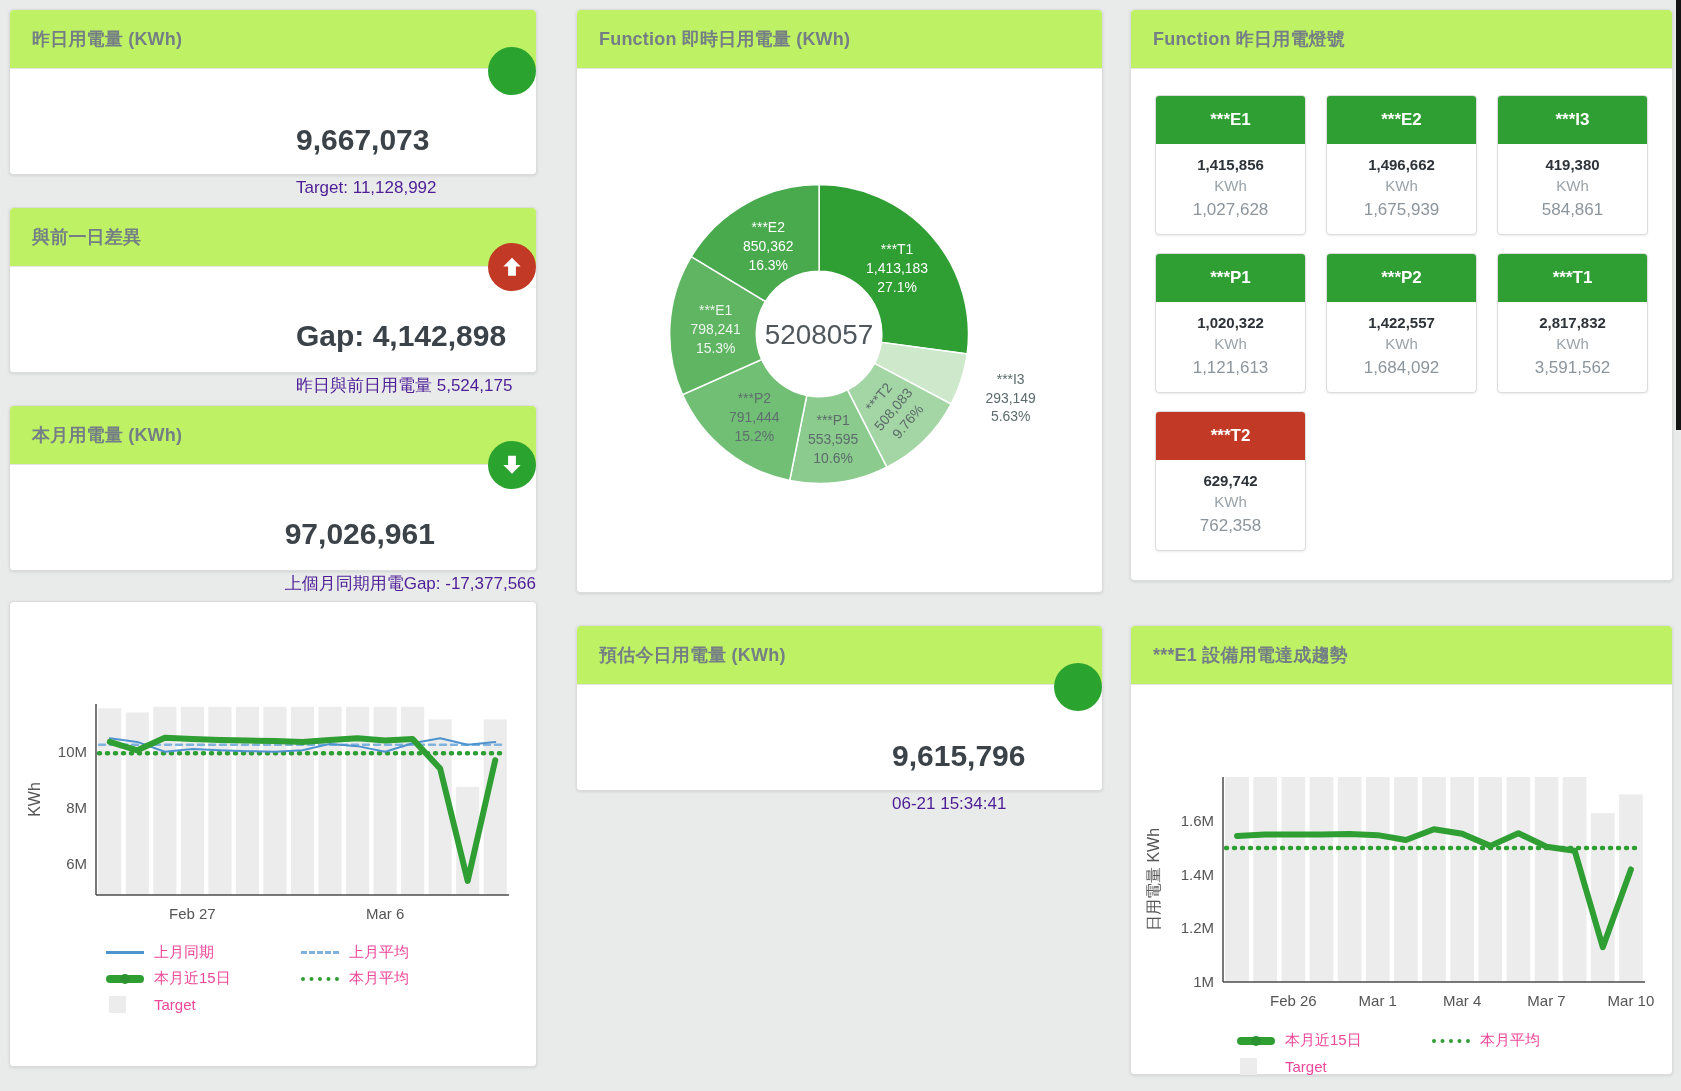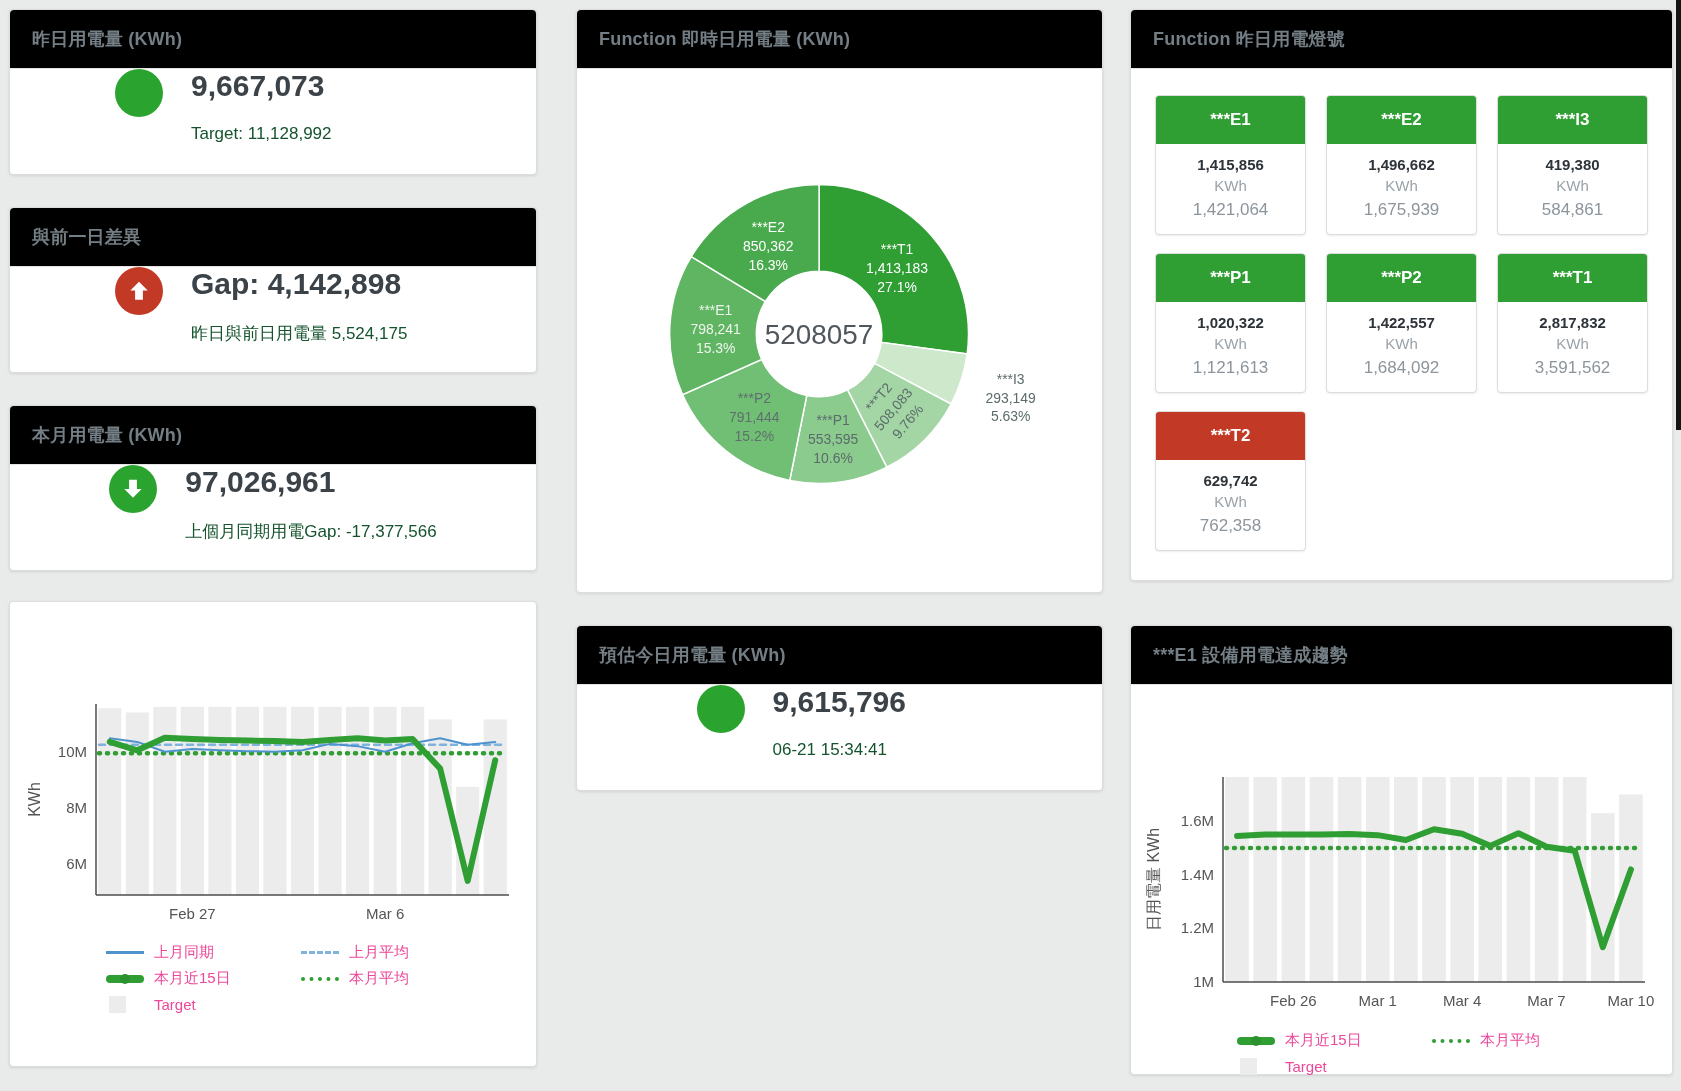--- a/index.html
+++ b/index.html
@@ -8,34 +8,34 @@
     background:#e9eaea;
     font-family:"Liberation Sans","DejaVu Sans",sans-serif;
     -webkit-font-smoothing:antialiased;
   }
   .card{
     position:absolute;background:#fff;border:1px solid #dcdcdc;border-radius:4px;
     box-shadow:0 1px 3px rgba(0,0,0,.10);box-sizing:border-box;
   }
   .card-header{
     height:58px;display:flex;align-items:center;padding:0 22px;
-    background:#000000;border-bottom:1px solid #e4e4e4;
+    background:#bef264;border-bottom:1px solid #e4e4e4;
     border-radius:4px 4px 0 0;
     font-size:18px;font-weight:bold;color:#747e85;letter-spacing:.2px;
     white-space:nowrap;overflow:hidden;
   }
   .card-body{height:calc(100% - 58px);position:relative;box-sizing:border-box;}
 
   
-  .kpi-row{height:100%;display:flex;align-items:flex-start;justify-content:center;gap:28px;}
+  .kpi-row{height:100%;display:flex;align-items:flex-end;justify-content:center;gap:28px;flex-direction:column;}
   .kpi-ico{width:48px;height:48px;border-radius:50%;flex:0 0 auto;
     display:flex;align-items:center;justify-content:center;}
   .kpi-text{display:flex;flex-direction:column;min-width:240px;}
   .kpi-value{font-size:30px;font-weight:bold;color:#3b4248;line-height:34px;}
-  .kpi-sub{font-size:17px;color:#14532d;margin-top:21px;}
+  .kpi-sub{font-size:17px;color:#4c1d95;margin-top:21px;}
 
   
   .tiles{padding:26px 24px;display:grid;grid-template-columns:repeat(3,1fr);gap:18px 20px;align-content:start;}
   .tile{background:#fff;border:1px solid #ddd;border-radius:4px;box-shadow:0 1px 2px rgba(0,0,0,.08);
     overflow:hidden;text-align:center;}
   .tile-head{height:48px;display:flex;align-items:center;justify-content:center;
     color:#fff;font-size:17px;font-weight:bold;}
   .tile-value{font-size:15px;font-weight:bold;color:#2d3338;margin-top:12px;}
   .tile-unit{font-size:15px;color:#9aa3a9;margin-top:4px;}
   .tile-target{font-size:17px;color:#8c959c;margin:6px 0 14px 0;}
@@ -205,21 +205,21 @@
 </div>
 
 <div class="card" id="card-lights" style="left:1130px;top:9px;width:543px;height:572px;">
   <div class="card-header">Function 昨日用電燈號</div>
   <div class="card-body">
     <div class="tiles">
         <div class="tile">
           <div class="tile-head" style="background: rgb(47, 158, 51);">***E1</div>
           <div class="tile-value">1,415,856</div>
           <div class="tile-unit">KWh</div>
-          <div class="tile-target">1,421,064</div>
+          <div class="tile-target">1,027,628</div>
         </div>
         <div class="tile">
           <div class="tile-head" style="background: rgb(47, 158, 51);">***E2</div>
           <div class="tile-value">1,496,662</div>
           <div class="tile-unit">KWh</div>
           <div class="tile-target">1,675,939</div>
         </div>
         <div class="tile">
           <div class="tile-head" style="background: rgb(47, 158, 51);">***I3</div>
           <div class="tile-value">419,380</div>

